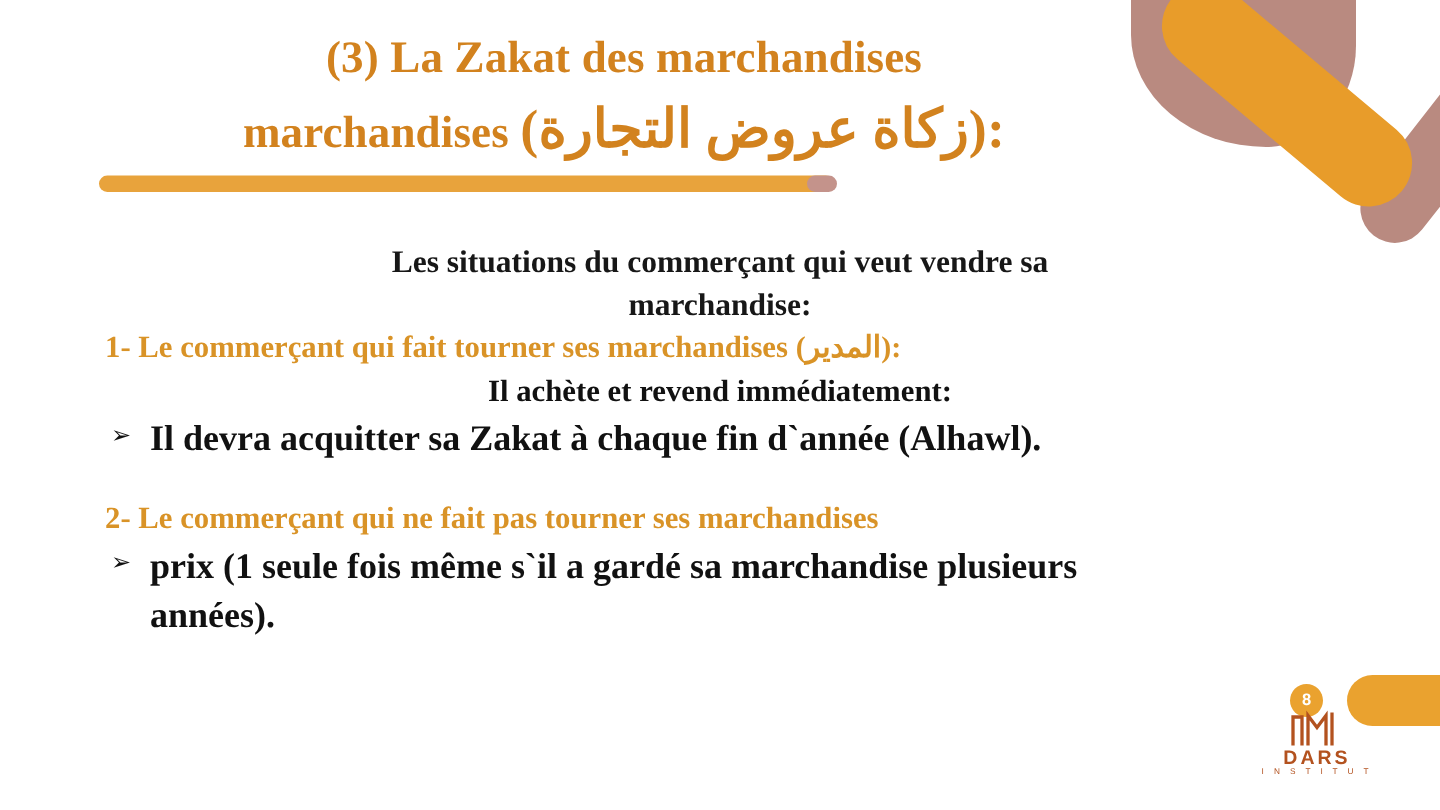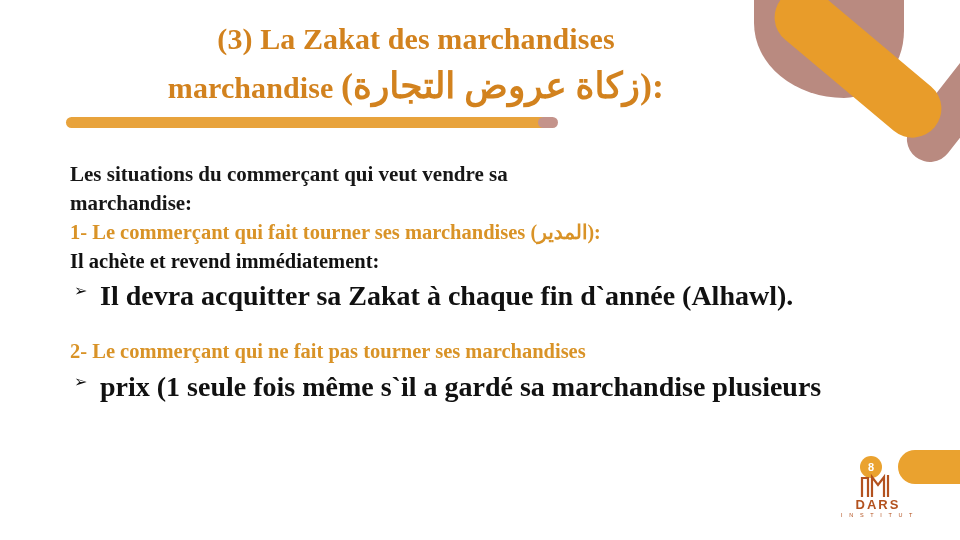--- a/index.html
+++ b/index.html
@@ -106,20 +106,21 @@
     left: 70px;
     top: 160px;
     width: 820px;
   }
   .para {
     font-size: 20.5px;
     font-weight: bold;
     color: #171717;
     line-height: 1.38;
     margin: 0;
+    text-align: center;
   }
   .para.lead {
     font-size: 21px;
   }
   .para.dark {
     color: #111111;
   }
   .ar {
     font-size: 20px;
   }
@@ -130,21 +131,21 @@
   }
   .bullet-mark {
     width: 26px;
     flex: 0 0 26px;
     color: #111111;
     font-size: 16px;
     line-height: 1.72;
     padding-left: 4px;
   }
   .bullet-text {
-    font-size: 28px;
+    font-size: 24px;
     font-weight: bold;
     color: #111111;
     line-height: 1.38;
   }
   .spacer {
     height: 22px;
   }
   .mix-line {
     font-size: 20.5px;
     font-weight: bold;
@@ -209,21 +210,21 @@
 <div class="slide">
 
   <div class="deco-rose-blob"></div>
   <div class="deco-rose-bar"></div>
   <div class="deco-orange-bar"></div>
   <div class="deco-orange-pill-bottom"></div>
 
   <div class="title-area">
     <div class="title-line">(3) La Zakat des marchandises</div>
     <div class="title-line">
-      <span>marchandise</span>
+      <span>marchandises</span>
       <span class="title-ar">(زكاة عروض التجارة):</span>
     </div>
   </div>
   <div class="title-underline"></div>
   <div class="title-underline-tail"></div>
 
   <div class="body-area">
 
     <p class="para lead">Les situations du commerçant qui veut vendre sa</p>
     <p class="para lead">marchandise:</p>
@@ -243,20 +244,21 @@
     <div class="spacer"></div>
 
     <div class="mix-line">
       <span class="orange-seg">2- Le commerçant qui ne fait pas tourner ses marchandises</span>
     </div>
 
     <div class="bullet-row">
       <div class="bullet-mark">➢</div>
       <div class="bullet-text">
         <div>prix (1 seule fois même s`il a gardé sa marchandise plusieurs</div>
+        <div>années).</div>
       </div>
     </div>
 
   </div>
 
   <div class="page-badge">8</div>
 
   <div class="logo">
     <div class="logo-mark">
       <svg width="40" height="26" viewBox="0 0 40 26" aria-hidden="true">

